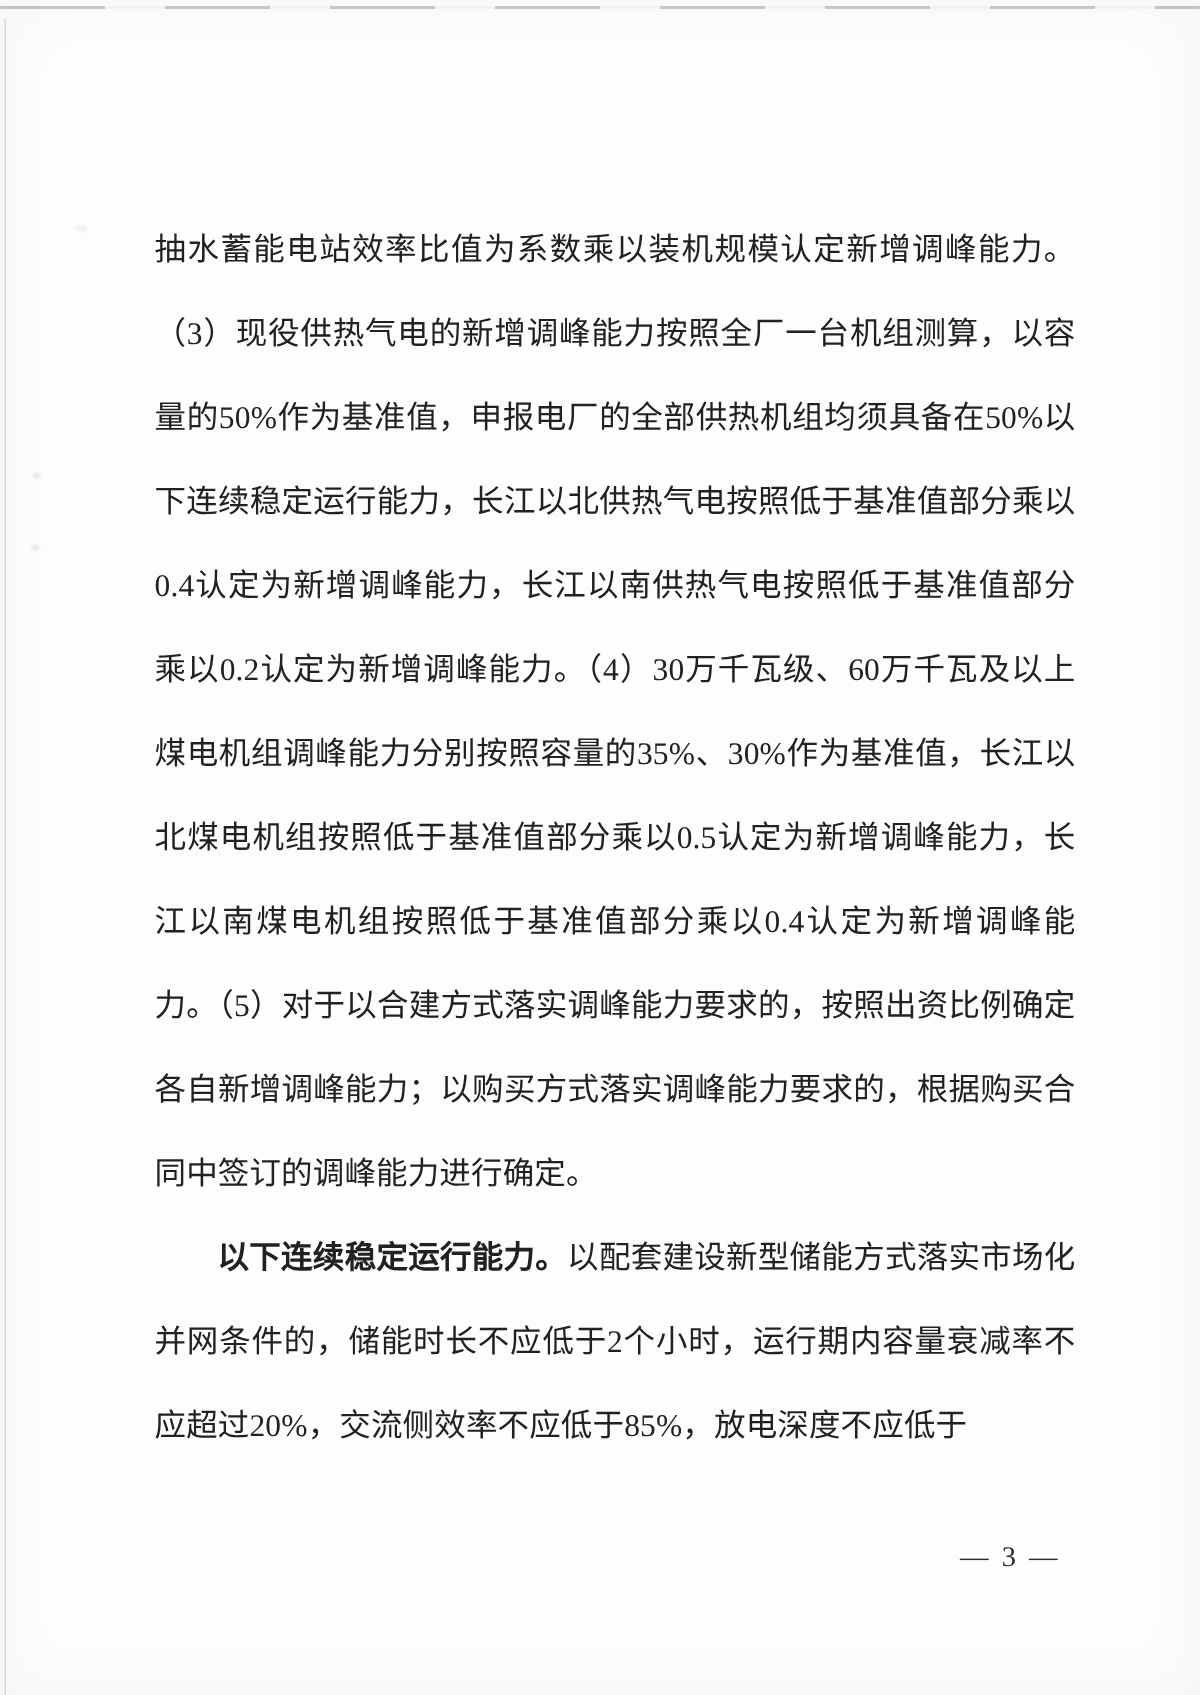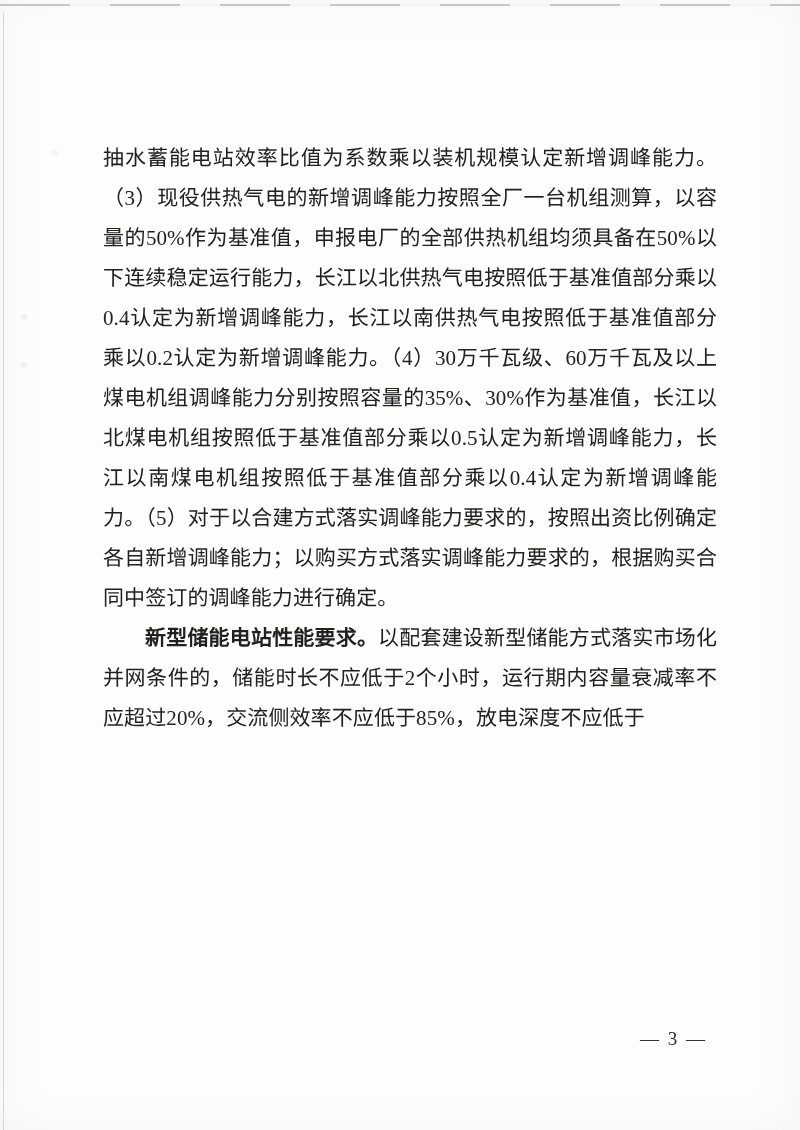--- a/index.html
+++ b/index.html
@@ -41,21 +41,21 @@
   .spot-a { left: 22px; top: 315px; width: 5px; height: 4px; }
   .spot-b { left: 21px; top: 363px; width: 5px; height: 4px; }
   .spot-c { left: 50px; top: 150px; width: 8px; height: 5px; background: rgba(150,150,155,0.10); }
 
   .content {
     position: absolute;
     left: 103px;
     top: 138px;
     width: 614px;
     font-size: 21px;
-    line-height: 40px;
+    line-height: 56px;
     color: #212121;
     text-align: justify;
     text-justify: inter-ideograph;
     letter-spacing: 0.1px;
   }
   .para {
     margin: 0;
     text-indent: 2em;
   }
   .para.continuation {
@@ -83,19 +83,19 @@
   <div class="scan-edge-left"></div>
   <div class="scan-spot spot-a"></div>
   <div class="scan-spot spot-b"></div>
   <div class="scan-spot spot-c"></div>
 
   <div class="content">
 
     <p class="para continuation"><span>抽水蓄能电站效率比值为系数乘以装机规模认定新增调峰能力。（3）现役供热气电的新增调峰能力按照全厂一台机组测算，以容量的50%作为基准值，申报电厂的全部供热机组均须具备在50%以下连续稳定运行能力，长江以北供热气电按照低于基准值部分乘以0.4认定为新增调峰能力，长江以南供热气电按照低于基准值部分乘以0.2认定为新增调峰能力。（4）30万千瓦级、60万千瓦及以上煤电机组调峰能力分别按照容量的35%、30%作为基准值，长江以北煤电机组按照低于基准值部分乘以0.5认定为新增调峰能力，长江以南煤电机组按照低于基准值部分乘以0.4认定为新增调峰能力。（5）对于以合建方式落实调峰能力要求的，按照出资比例确定各自新增调峰能力；以购买方式落实调峰能力要求的，根据购买合同中签订的调峰能力进行确定。</span></p>
 
 
-    <p class="para"><b class="lead">新型储能电站性能要求。</b><span>以配套建设新型储能方式落实市场化并网条件的，储能时长不应低于2个小时，运行期内容量衰减率不应超过20%，交流侧效率不应低于85%，放电深度不应低于</span></p>
+    <p class="para"><b class="lead">以下连续稳定运行能力。</b><span>以配套建设新型储能方式落实市场化并网条件的，储能时长不应低于2个小时，运行期内容量衰减率不应超过20%，交流侧效率不应低于85%，放电深度不应低于</span></p>
 
   </div>
 
   <div class="footer-pageno">— 3 —</div>
 
 </div>
 
 </body></html>

